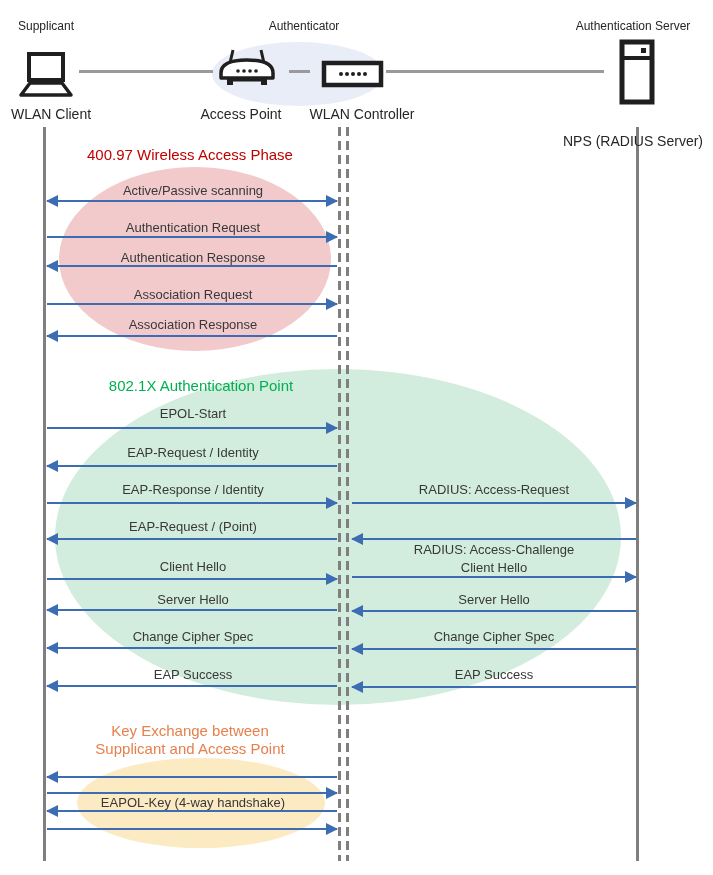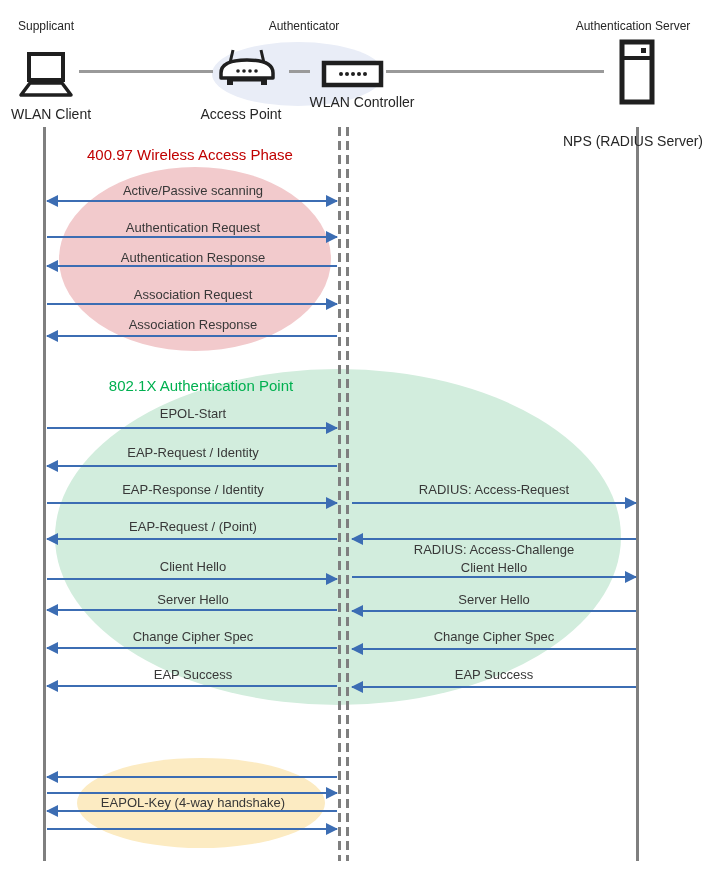--- a/index.html
+++ b/index.html
@@ -21,21 +21,21 @@
   .role-label{position:absolute; transform:translateX(-50%); font-size:12px; color:var(--label);
     white-space:nowrap; z-index:4;}
   #role-supplicant{left:46px; top:19px;}
   #role-authenticator{left:304px; top:19px;}
   #role-authserver{left:633px; top:19px;}
 
   .device-label{position:absolute; transform:translateX(-50%); font-size:14px; color:var(--label);
     white-space:nowrap; z-index:4;}
   #dev-client{left:51px; top:106px;}
   #dev-ap{left:241px; top:106px;}
-  #dev-controller{left:362px; top:94px;}
+  #dev-controller{left:362px; top:106px;}
   #dev-nps{left:633px; top:106px;margin-top:27px;}
 
   .connector{position:absolute; top:70px; height:3px; background:var(--connector); z-index:2;}
   #conn-1{left:79px; width:134px;}
   #conn-dash{left:289px; width:21px;}
   #conn-2{left:386px; width:218px;}
 
   .dev-icon{position:absolute; z-index:3;}
   #icon-laptop{left:14px; top:51px;}
   #icon-ap{left:216px; top:47px;}
@@ -115,20 +115,22 @@
   <div class="device-label" id="dev-controller">WLAN Controller</div>
   <div class="device-label" id="dev-nps">NPS (RADIUS Server)</div>
 
   <div class="lifeline solid" id="life-client"></div>
   <div class="lifeline dash" id="life-mid-1"></div>
   <div class="lifeline dash" id="life-mid-2"></div>
   <div class="lifeline solid" id="life-server"></div>
 
   <div class="phase-title" id="title-80211">400.97 Wireless Access Phase</div>
   <div class="phase-title" id="title-8021x">802.1X Authentication Point</div>
+  <div class="phase-title" id="title-keyx">Key Exchange between
+Supplicant and Access Point</div>
 
   <div id="messages">
       <div class="msg-label" style="left: 193px; top: 183px;">Active/Passive scanning</div>
       <div class="arrow" style="left: 46px; width: 292px; top: 195px;">
         <i class="line"></i>
         <i class="head hr"></i>
         <i class="head hl"></i>
       </div>
       <div class="msg-label" style="left: 193px; top: 220px;">Authentication Request</div>
       <div class="arrow" style="left: 46px; width: 292px; top: 231px;">

